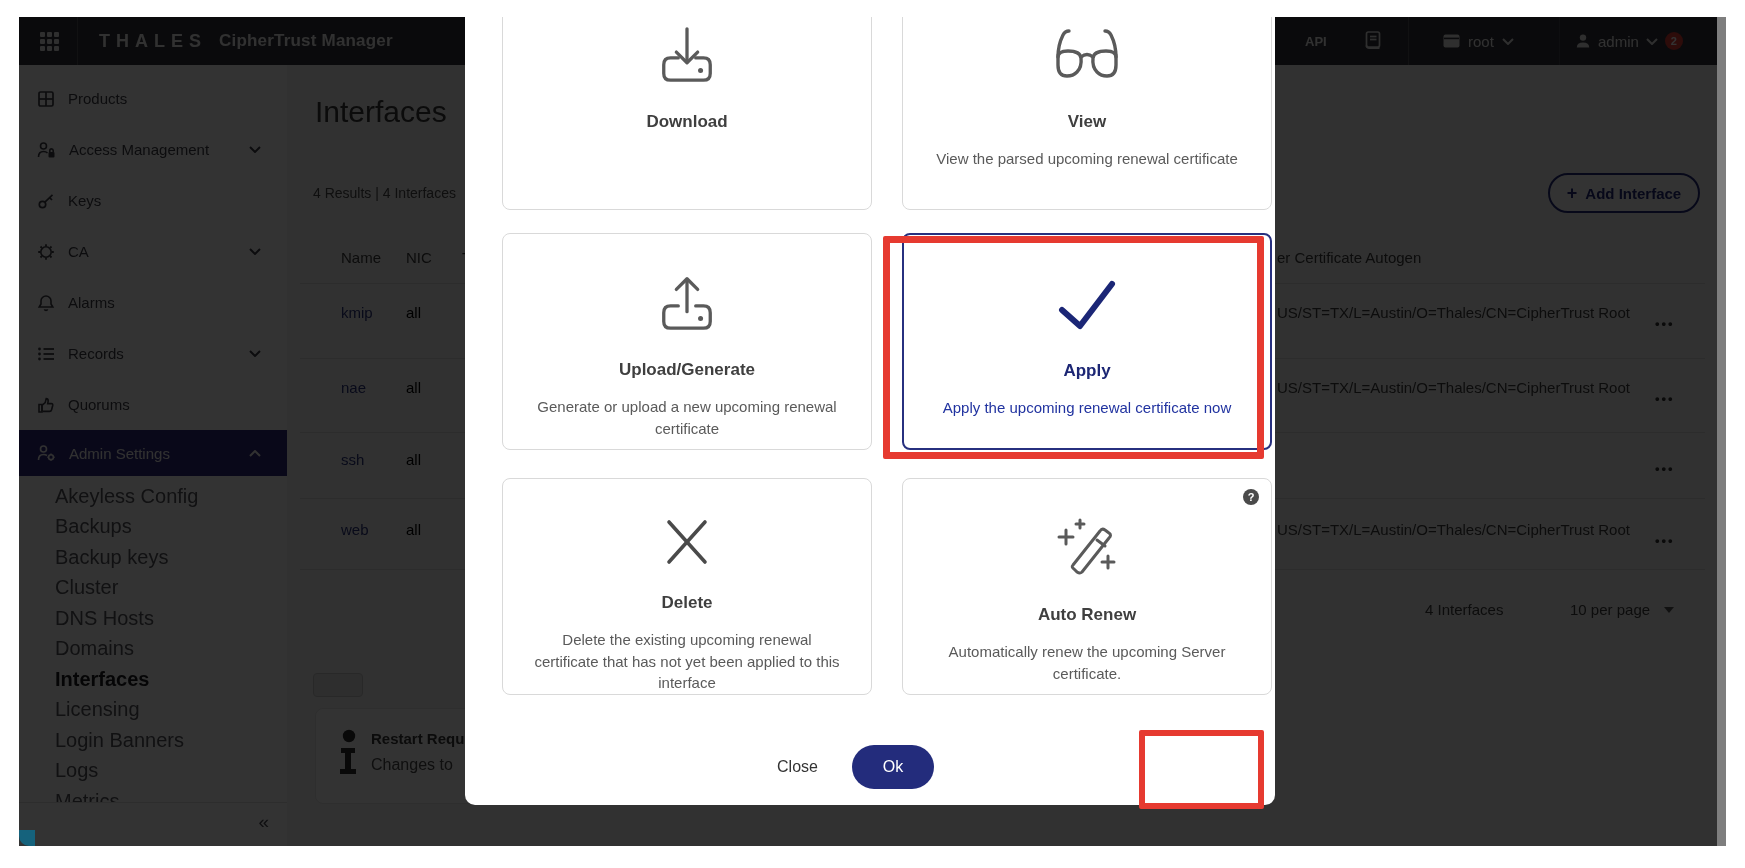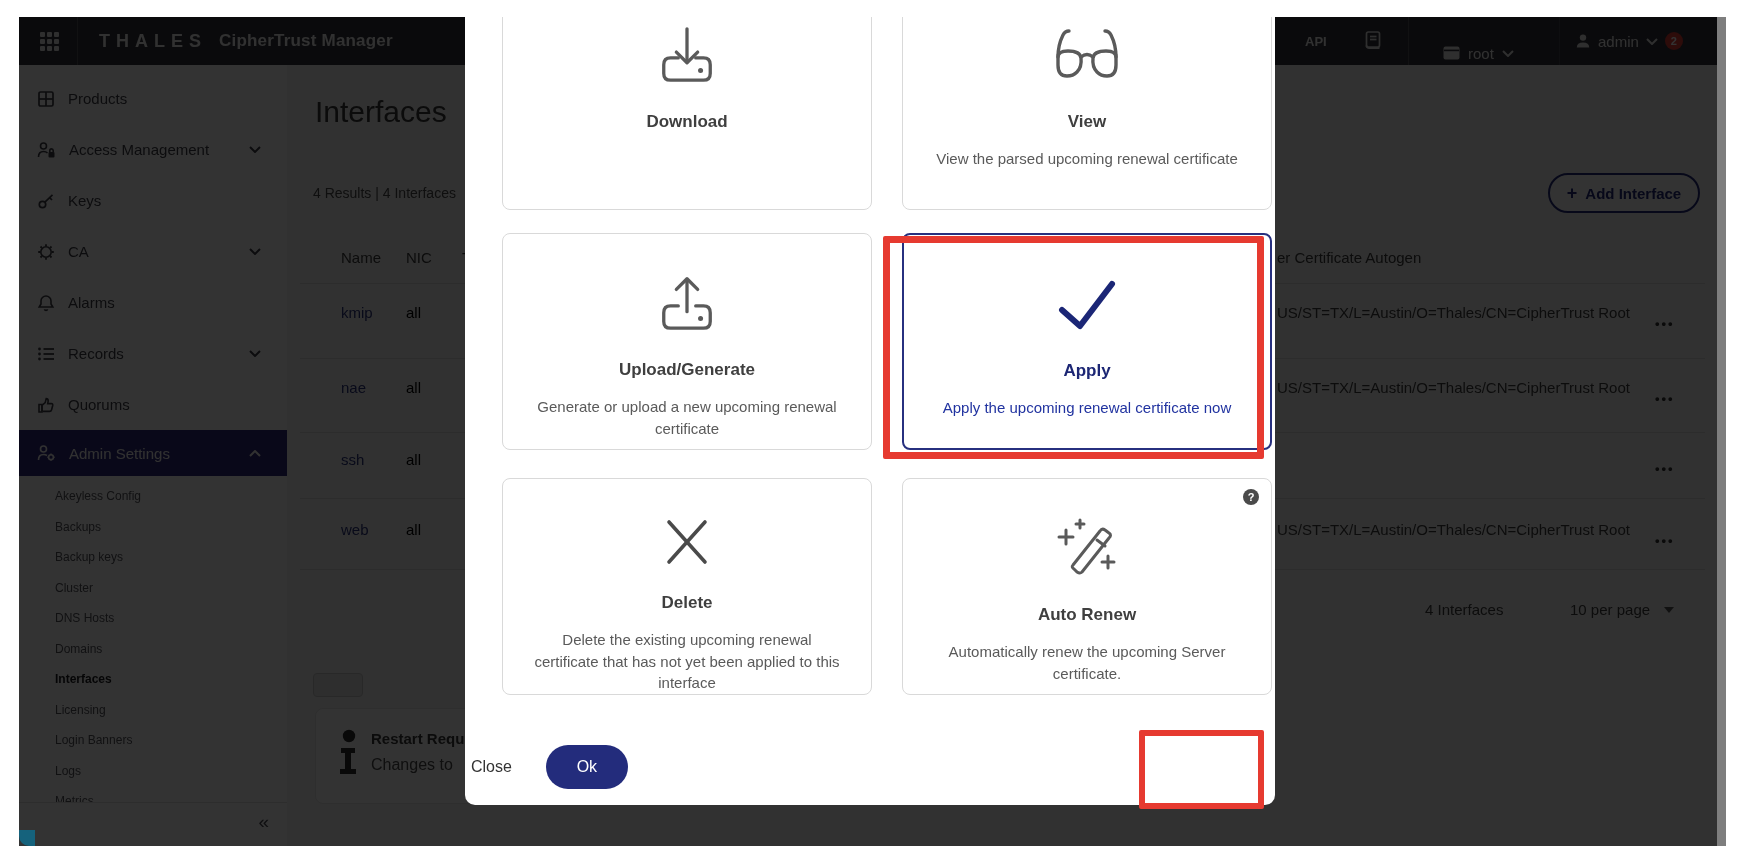--- a/index.html
+++ b/index.html
@@ -10,35 +10,35 @@
   .topbar .abs{position:absolute;top:0;height:48px;display:flex;align-items:center;}
   .tb-grid{left:21px;cursor:pointer;}
   .grid9{display:grid;grid-template-columns:repeat(3,5px);grid-template-rows:repeat(3,5px);gap:2px;}
   .grid9 i{background:#e8e8e8;display:block;border-radius:1px;}
   .tb-sep{position:absolute;left:58px;top:0;width:1px;height:48px;background:rgba(255,255,255,0.16);}
   .brand{left:80px;font-weight:700;font-size:18px;letter-spacing:6px;}
   .product{left:200px;font-size:17px;font-weight:600;letter-spacing:0.2px;}
   .tb-api{left:1286px;font-size:13px;font-weight:700;cursor:pointer;}
   .tb-book{left:1344px;cursor:pointer;}
   .tb-sep2{position:absolute;left:1389px;top:0;width:1px;height:48px;background:rgba(255,255,255,0.16);}
-  .tb-root{left:1424px;gap:8px;font-size:15px;cursor:pointer;margin-top:12px;}
+  .tb-root{left:1424px;gap:8px;font-size:15px;cursor:pointer;}
   .tb-sep3{position:absolute;left:1540px;top:0;width:1px;height:48px;background:rgba(255,255,255,0.10);}
   .tb-user{left:1556px;gap:7px;font-size:15px;cursor:pointer;}
   .badge{width:18px;height:18px;border-radius:50%;background:#e03c36;color:#fff;font-size:11px;font-weight:700;display:flex;align-items:center;justify-content:center;}
 
   
   .sidebar{position:absolute;left:0;top:48px;width:268px;bottom:0;background:#ffffff;color:#3e3e46;}
   .nav{position:absolute;top:8px;left:0;right:0;}
   .nav-item{height:51px;display:flex;align-items:center;padding-left:18px;position:relative;font-size:15px;cursor:pointer;}
   .nav-item .lbl{margin-left:13px;}
   .nav-item .chev{position:absolute;right:26px;color:#3e3e46;}
   .nav-item.active{height:46px;background:#312b7e;color:#f5f5f5;}
   .nav-item.active .chev{color:#f5f5f5;}
   .subnav{padding-top:5px;}
-  .sub-item{height:30.5px;display:flex;align-items:center;padding-left:36px;font-size:12px;color:#55555c;cursor:pointer;}
+  .sub-item{height:30.5px;display:flex;align-items:center;padding-left:36px;font-size:20px;color:#55555c;cursor:pointer;}
   .sub-item.active{color:#1c1c1f;font-weight:600;}
   .side-footer{position:absolute;left:0;right:0;bottom:0;height:43px;background:#fff;border-top:1px solid #e1e1e1;}
   .collapse{position:absolute;right:18px;top:8px;font-size:19px;color:#4a4a52;cursor:pointer;}
 
   
   .content{position:absolute;left:268px;top:48px;right:0;bottom:0;}
   .page-title{position:absolute;left:28px;top:30px;font-size:30px;color:#3a3a3a;font-weight:400;margin:0;}
   .summary{position:absolute;left:26px;top:120px;font-size:14px;color:#4b4b4b;}
   .add-btn{position:absolute;left:1261px;top:108px;width:152px;height:40px;border:2px solid #232c7c;border-radius:21px;background:#fff;color:#232c7c;font-size:15px;font-weight:600;display:flex;align-items:center;justify-content:center;gap:8px;cursor:pointer;}
   .add-btn .plus{font-size:18px;font-weight:700;}
@@ -81,21 +81,21 @@
   .card .cd{font-size:15px;color:#5a5a5a;line-height:1.45;margin-top:16px;padding:0 28px;}
   .card-download{left:17px;top:-12px;height:205px;} .card-download .ic{margin-top:14px;}
   .card-view{left:417px;top:-12px;height:205px;} .card-view .ic{margin-top:14px;}
   .card-upload{left:17px;top:216px;height:217px;}
   .card-apply{left:417px;top:216px;height:217px;border:2px solid #27307f;}
   .card-apply .ct{color:#1c2674;}
   .card-apply .cd{color:#2133a0;}
   .card-delete{left:17px;top:461px;height:217px;}
   .card-auto{left:417px;top:461px;height:217px;}
   .help-badge{position:absolute;right:12px;top:10px;width:16px;height:16px;border-radius:50%;background:#4a4a4a;color:#fff;font-size:11px;font-weight:700;display:flex;align-items:center;justify-content:center;cursor:pointer;}
-  .modal-footer{position:absolute;left:0;right:0;top:722px;height:56px;display:flex;align-items:center;justify-content:flex-start;}
+  .modal-footer{position:absolute;left:0;right:0;top:722px;height:56px;display:flex;align-items:center;justify-content:center;}
   .close-btn{font-size:16px;color:#333;margin-right:28px;cursor:pointer;background:none;border:none;font-family:inherit;}
   .ok-btn{width:82px;height:44px;margin-right:35px;border-radius:22px;background:#232c7c;color:#fff;font-size:16px;border:none;cursor:pointer;font-family:inherit;}
 
   
   .anno{position:absolute;border:7px solid #e63a30;z-index:100;border-radius:2px;}
   .anno-apply{left:864px;top:219px;width:367px;height:209px;}
   .anno-ok{left:1120px;top:713px;width:113px;height:67px;border-width:6px;}
 
   svg{display:block;}
 </style>

